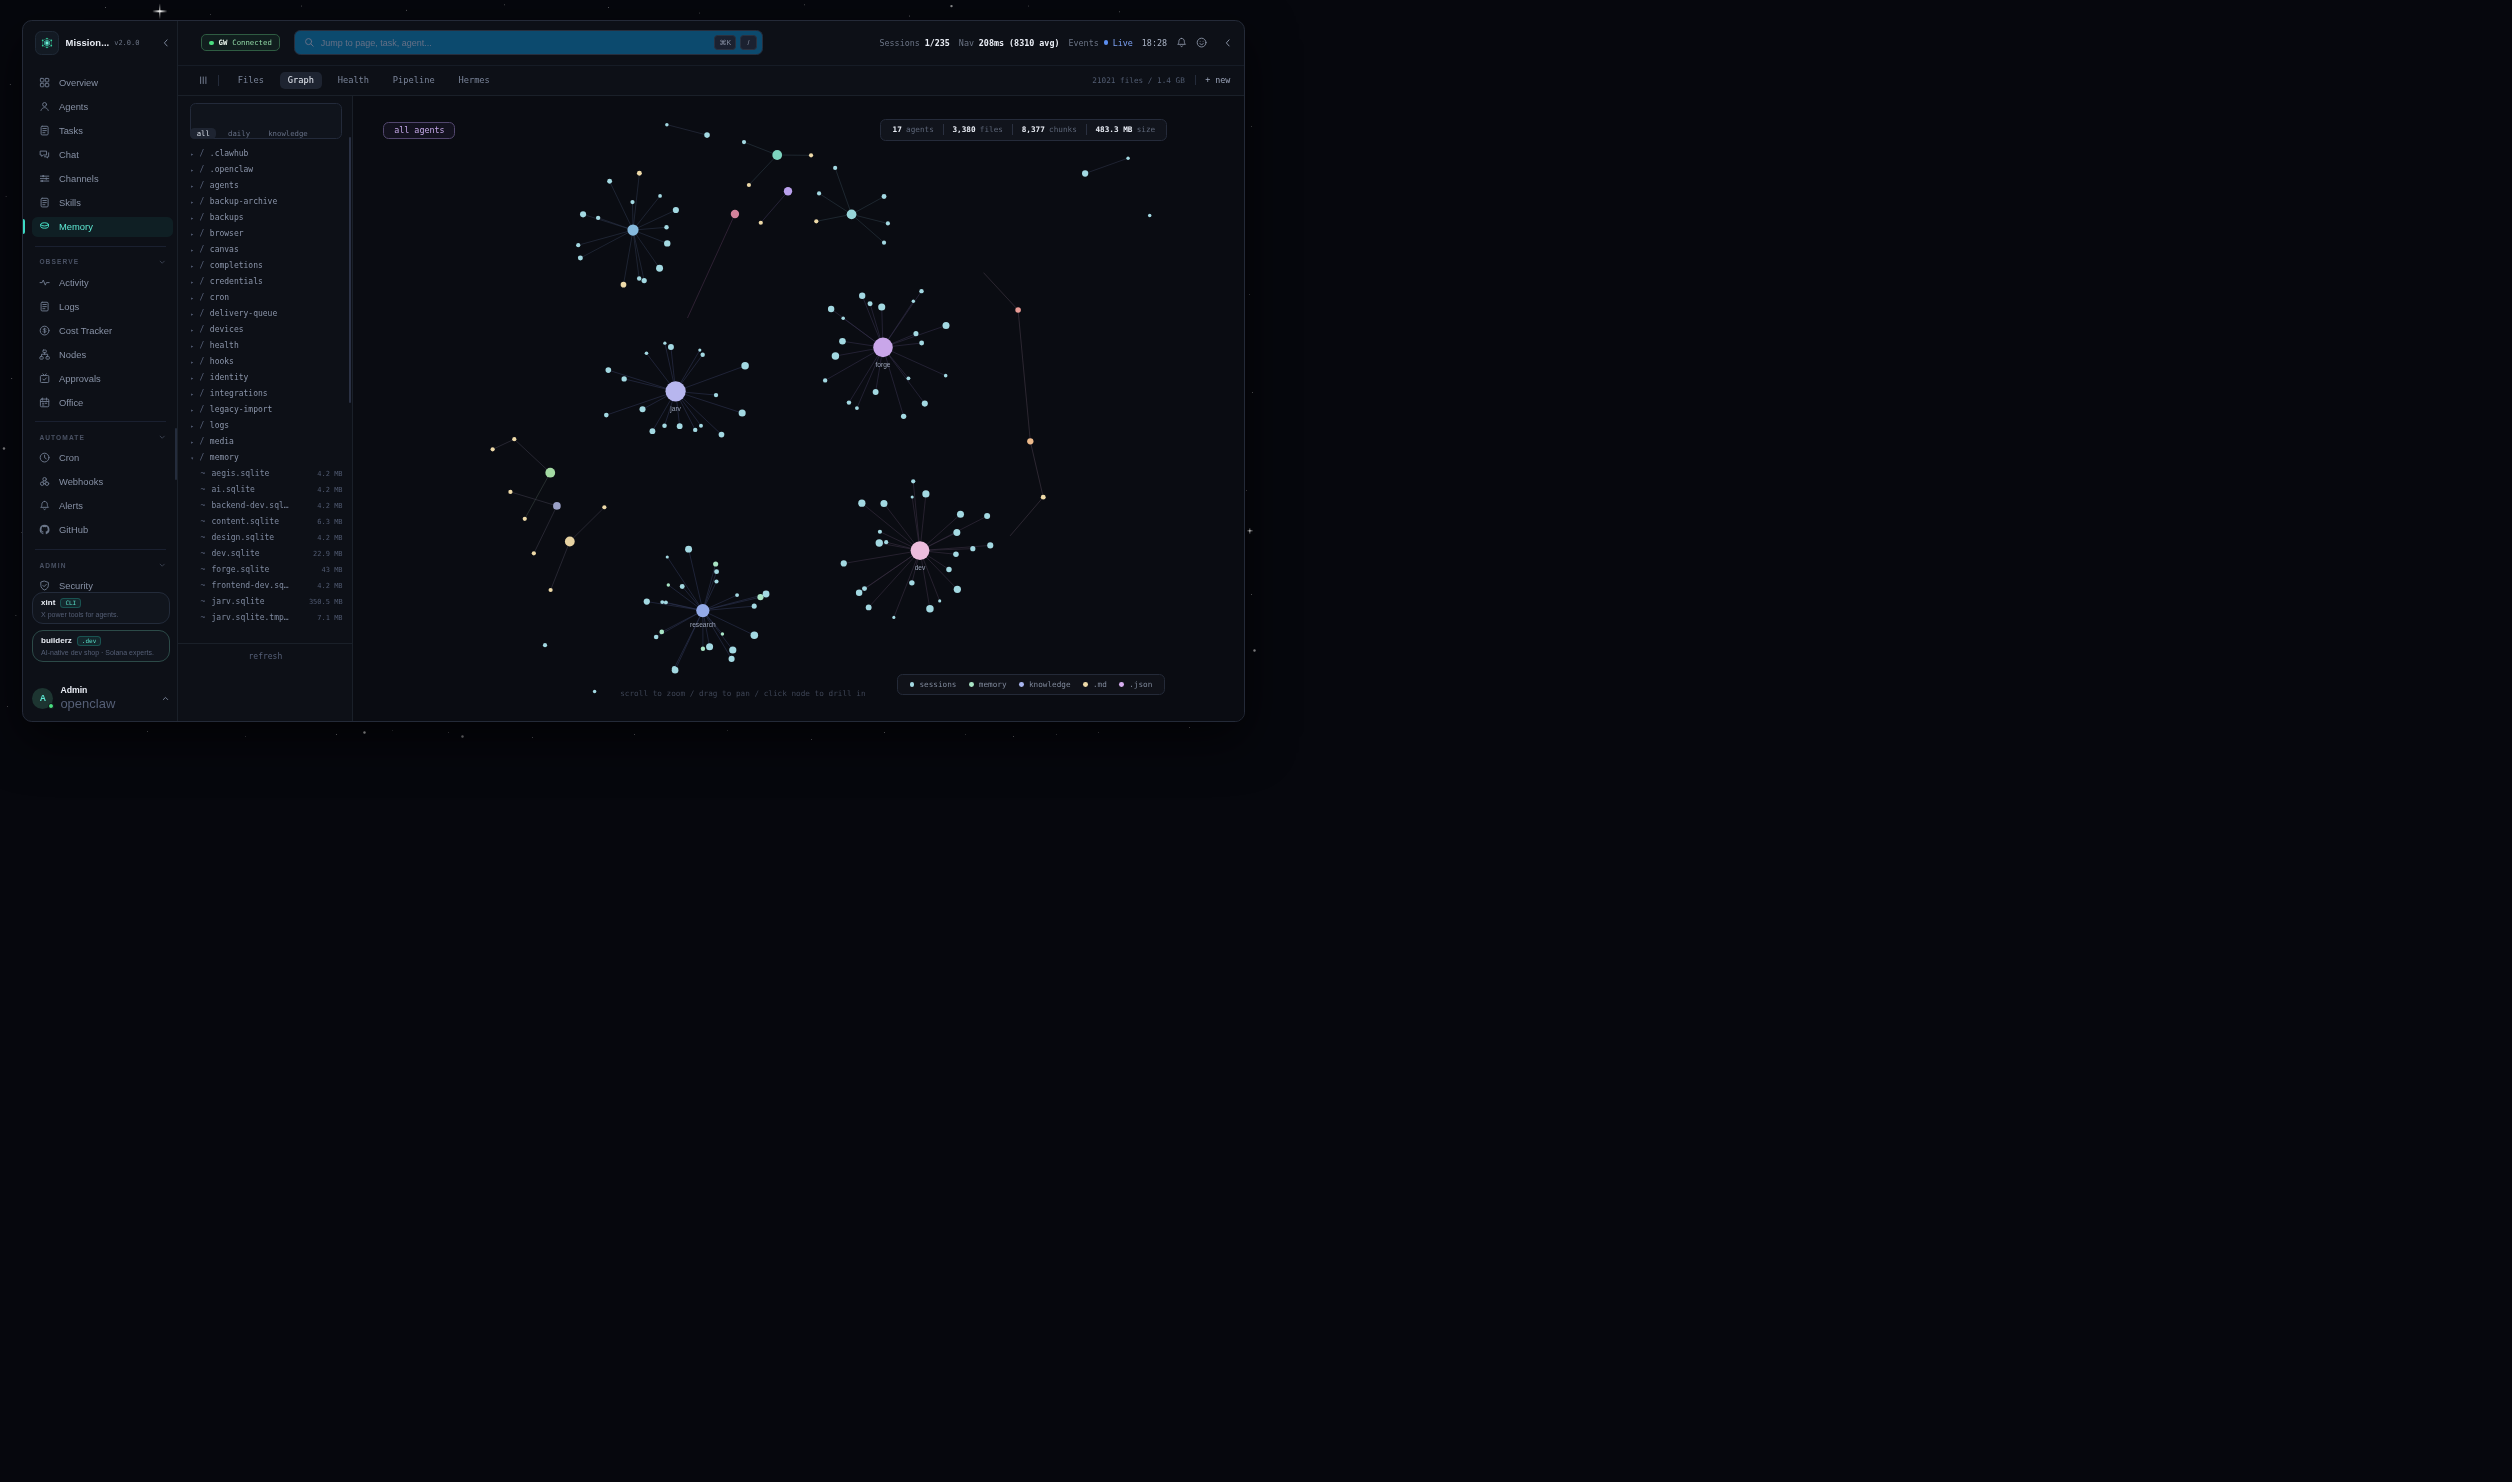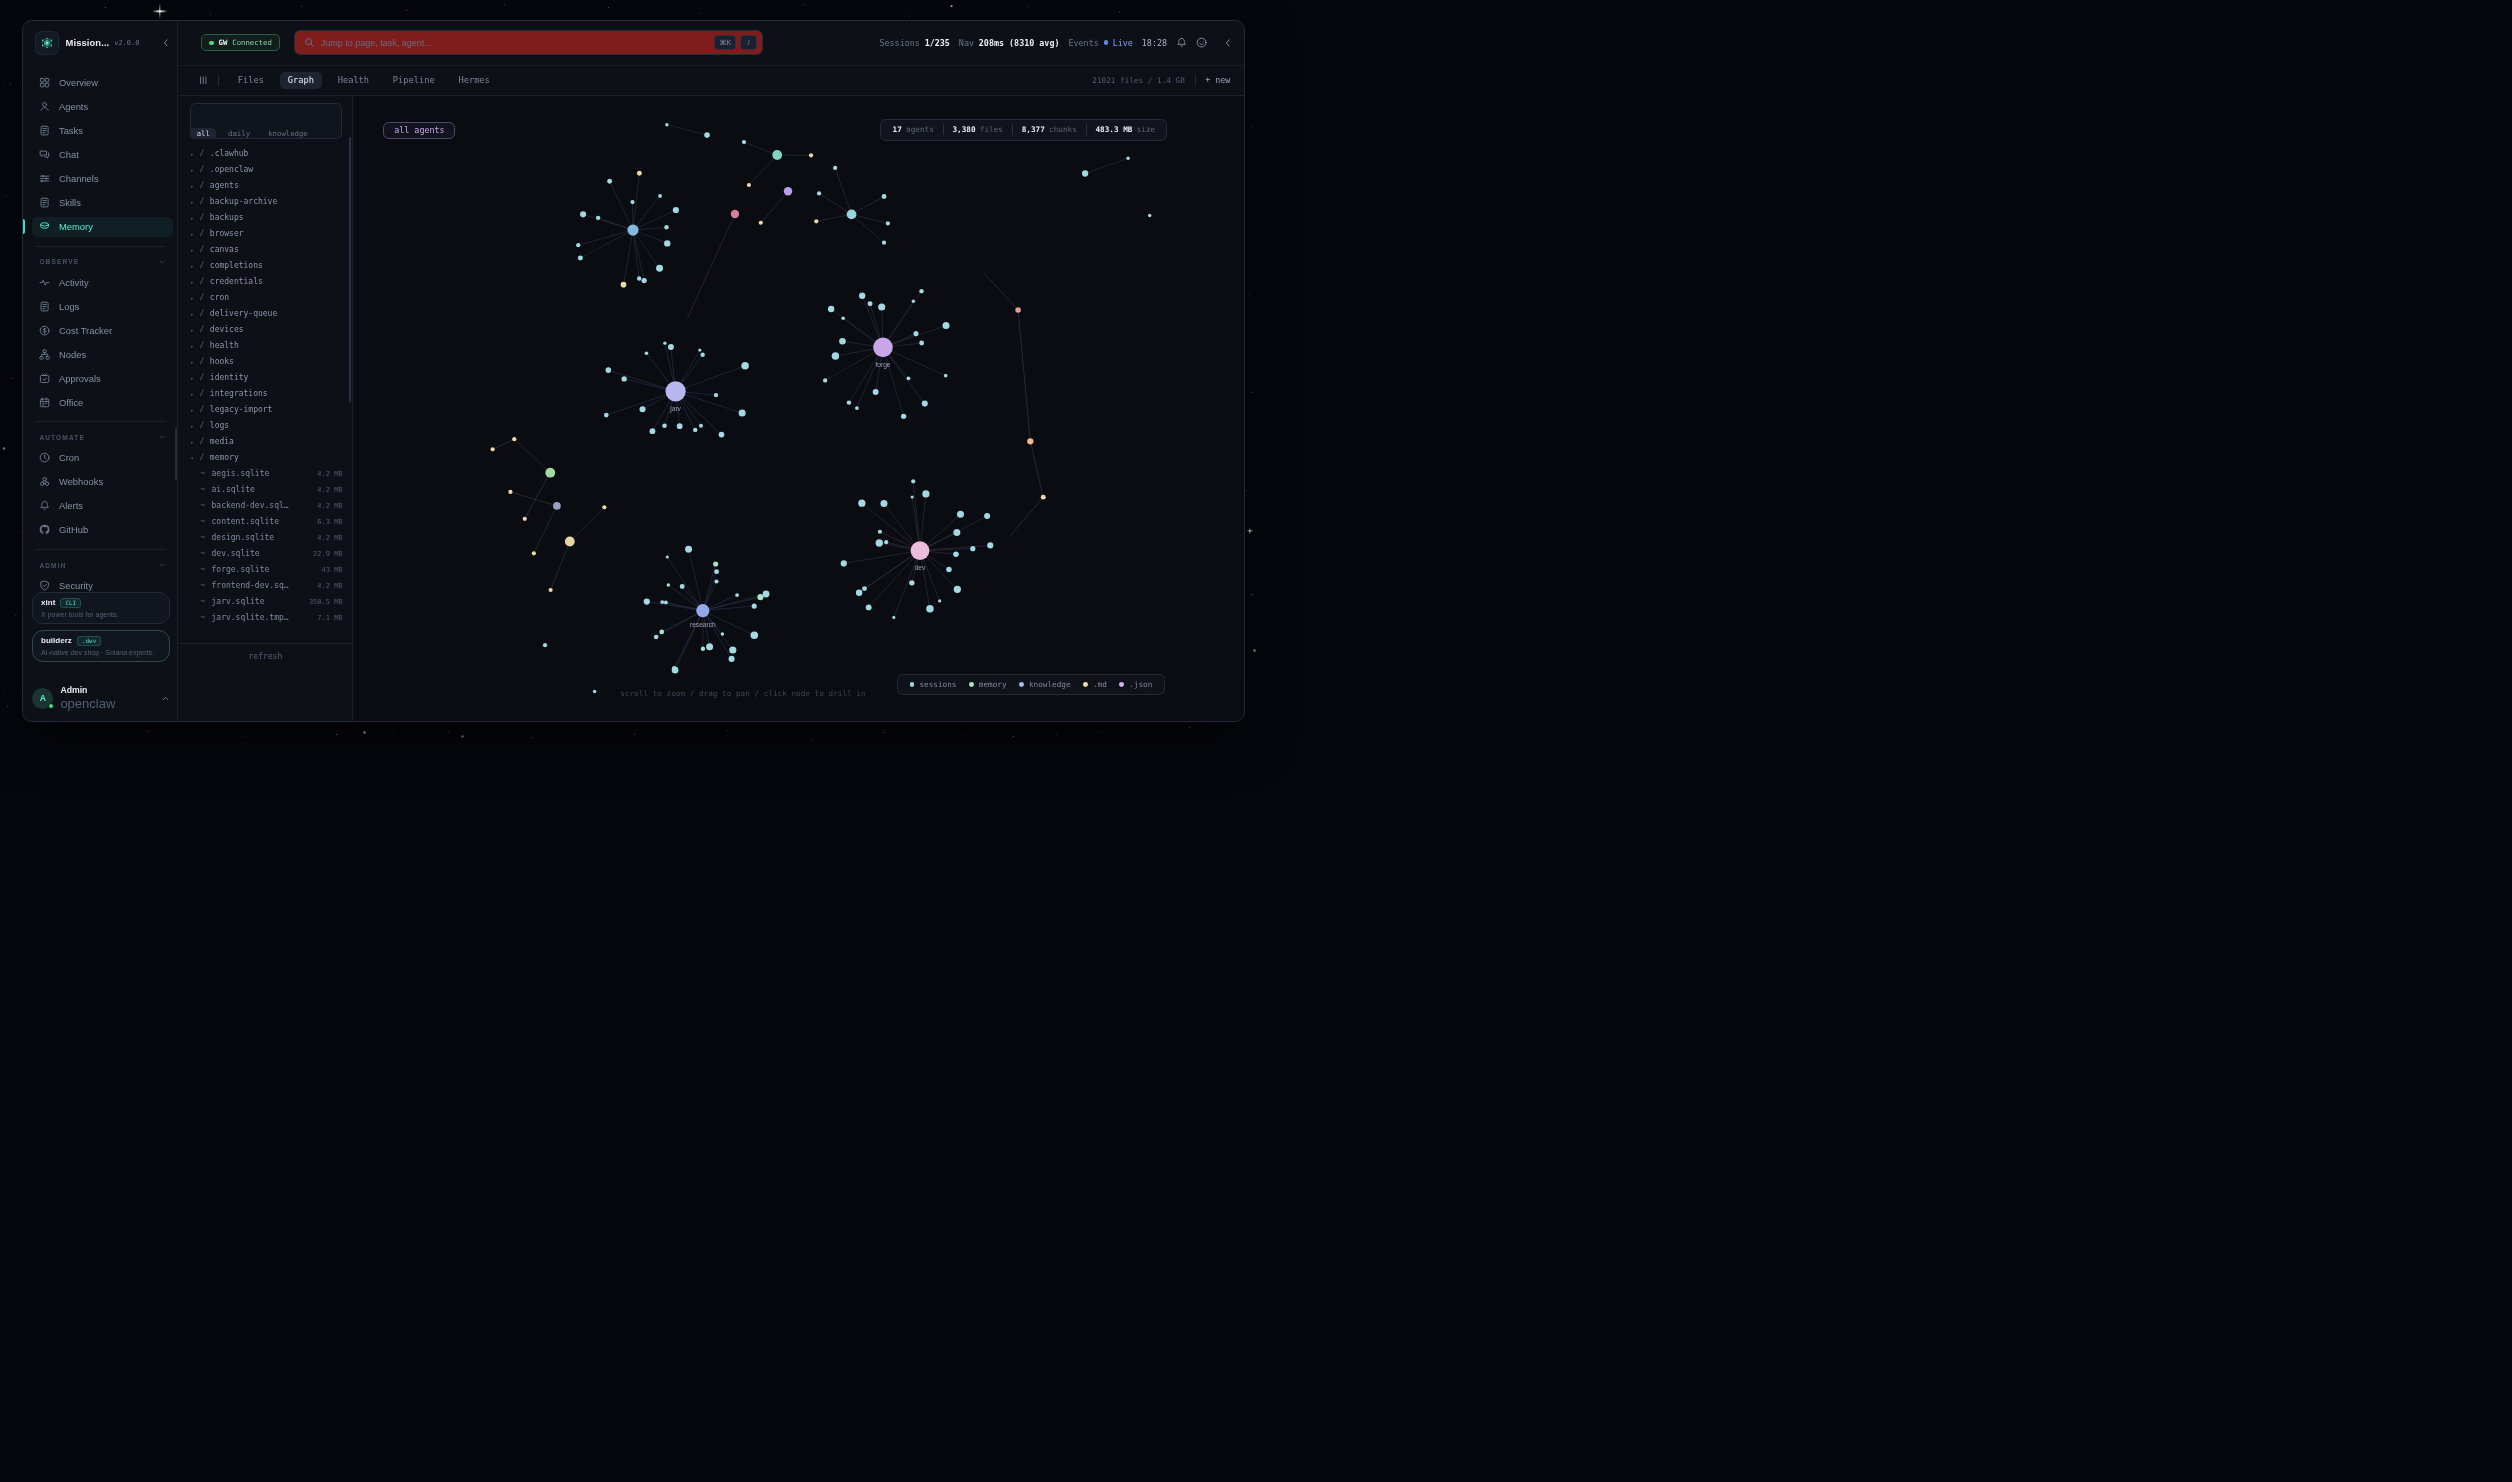--- a/index.html
+++ b/index.html
@@ -95,21 +95,21 @@
   .sb-scroll { position:absolute; right:0.7px; top:407px; width:2.1px; height:52px; background:#242c3c; border-radius:1.4px; }
 
   
   .top1 { position:absolute; left:155px; top:0; right:0; height:45px; border-bottom:0.7px solid #161c26;
     display:flex; align-items:center; padding:0 11.2px 0 22.4px; }
   .gw-badge { display:flex; align-items:center; gap:4.9px; height:17px; padding:0 7.7px;
     border:0.7px solid #2f5c42; background:rgba(34,84,58,.22); border-radius:4.9px; }
   .gw-dot { width:4.2px; height:4.2px; border-radius:50%; background:#4ade80; }
   .gw-label { font-size:7.3px; font-weight:bold; color:#e6f4ea; font-family:"DejaVu Sans Mono", monospace; }
   .gw-status { font-size:7.3px; color:#8fd6a4; font-family:"DejaVu Sans Mono", monospace; }
-  .searchbox { margin-left:14px; width:469px; height:25px; background:#7f1d1d; border:0.7px solid #272e3d;
+  .searchbox { margin-left:14px; width:469px; height:25px; background:#0c4a6e; border:0.7px solid #272e3d;
     border-radius:6.3px; display:flex; align-items:center; padding:0 5.6px 0 8.4px; }
   .searchbox svg { color:#667086; }
   .searchbox input { flex:1; margin-left:6.3px; background:transparent; border:none; outline:none;
     color:#aab3c5; font-size:9px; font-family:"Liberation Sans", sans-serif; }
   .searchbox input::placeholder { color:#667086; }
   .kbd { min-width:17px; height:15.4px; padding:0 4.2px; background:#1b2130; border:0.7px solid #2a3140;
     border-radius:3.5px; color:#8a93a6; font-size:7px; display:flex; align-items:center; justify-content:center; }
   .kbd + .kbd { margin-left:3.5px; }
   .status-cluster { margin-left:auto; display:flex; align-items:center; gap:9px;
     font-family:"DejaVu Sans Mono", monospace; font-size:8.4px; }

